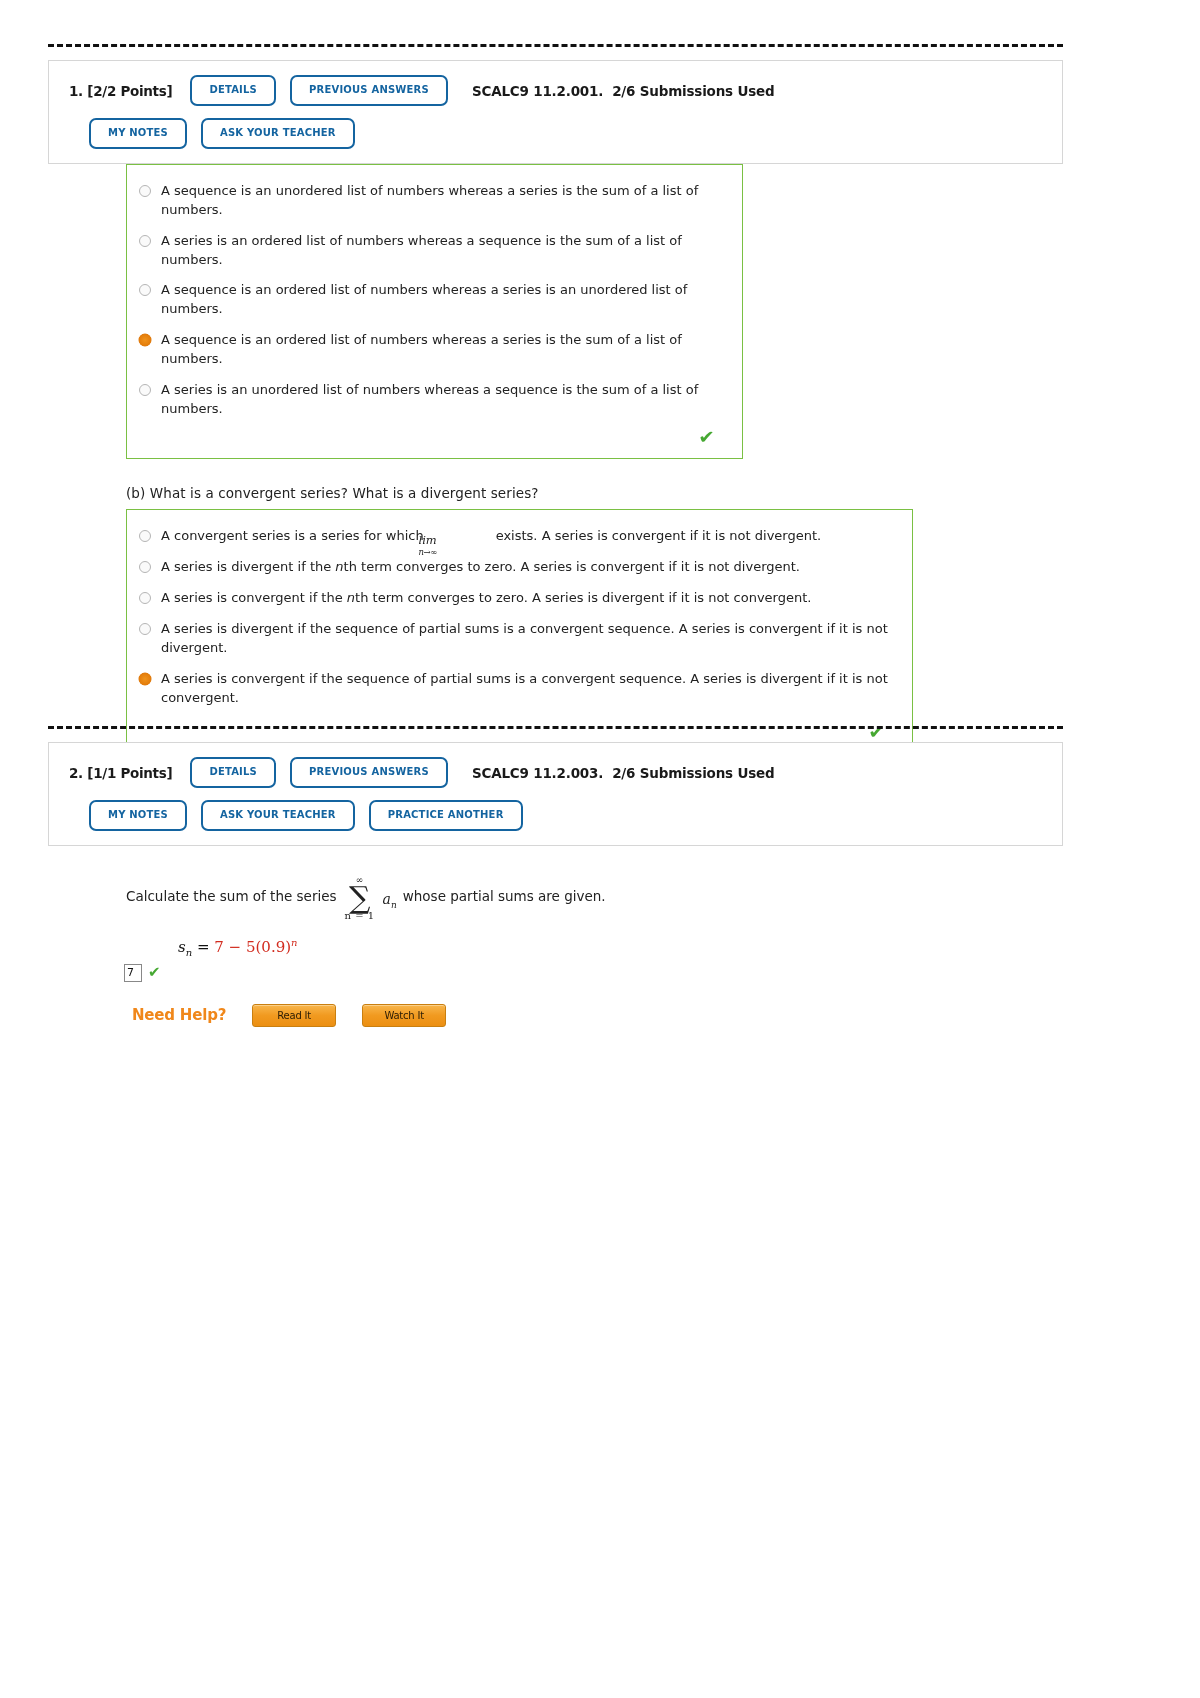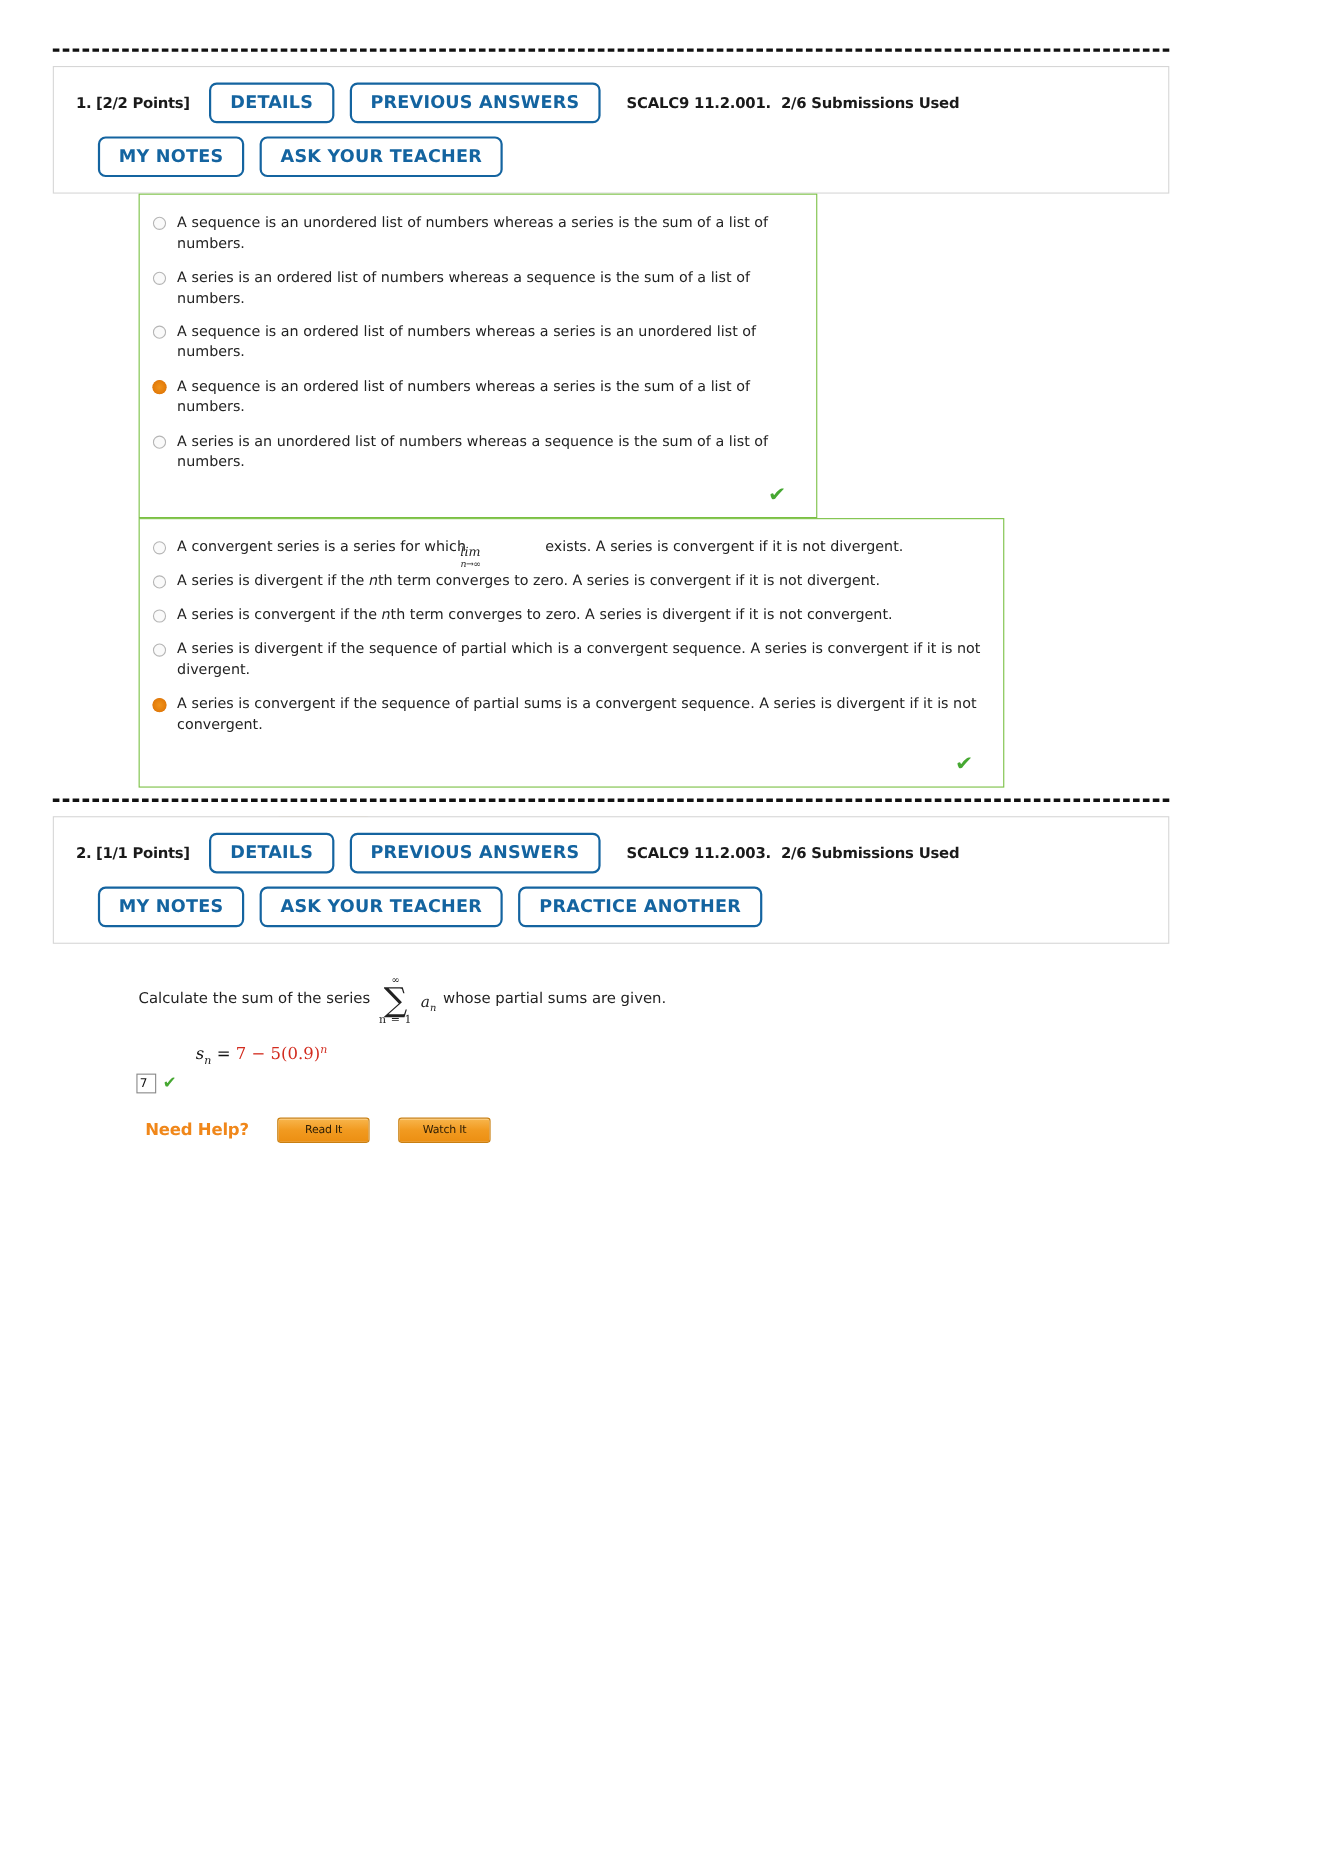--- a/index.html
+++ b/index.html
@@ -41,21 +41,21 @@
     margin-right: 4px;
     font-family: "DejaVu Sans", sans-serif;
   }
   .btn-blue {
     display: inline-block;
     border: 2px solid #1464a0;
     border-radius: 7px;
     background: #fff;
     color: #1464a0;
     font-weight: bold;
-    font-size: 16px;
+    font-size: 10px;
     letter-spacing: 0.2px;
     padding: 8px 17px 9px;
     white-space: nowrap;
     line-height: 1;
     font-family: "DejaVu Sans", sans-serif;
   }
   .meta {
     font-size: 13.5px;
     color: #1a1a1a;
     font-weight: bold;
@@ -303,36 +303,37 @@
         </div>
         <div class="opt">
           <span class="radio"></span>
           <span class="opt-text">A series is an unordered list of numbers whereas a sequence is the sum of a list of numbers.</span>
         </div>
         <div class="tick-row">
           <span class="tick">✔</span>
         </div>
       </div>
 
+      <div class="qtext" style="margin-top:26px;">(b) What is a convergent series? What is a divergent series?</div>
       <div class="ansbox" style="width:787px;">
         <div class="opt">
           <span class="radio"></span>
           <span class="opt-text"><span>A convergent series is a series for which</span><span class="limwrap"><span class="lim"><span>lim</span><span class="sub">n→∞</span></span></span><span class="gapspan"></span><span>exists. A series is convergent if it is not divergent.</span></span>
         </div>
         <div class="opt">
           <span class="radio"></span>
           <span class="opt-text">A series is divergent if the <i>n</i>th term converges to zero. A series is convergent if it is not divergent.</span>
         </div>
         <div class="opt">
           <span class="radio"></span>
           <span class="opt-text">A series is convergent if the <i>n</i>th term converges to zero. A series is divergent if it is not convergent.</span>
         </div>
         <div class="opt">
           <span class="radio"></span>
-          <span class="opt-text">A series is divergent if the sequence of partial which is a convergent sequence. A series is convergent if it is not divergent.</span>
+          <span class="opt-text">A series is divergent if the sequence of partial sums is a convergent sequence. A series is convergent if it is not divergent.</span>
         </div>
         <div class="opt">
           <span class="radio sel"></span>
           <span class="opt-text">A series is convergent if the sequence of partial sums is a convergent sequence. A series is divergent if it is not convergent.</span>
         </div>
         <div class="tick-row" style="padding-top:10px;">
           <span class="tick">✔</span>
         </div>
       </div>
 

